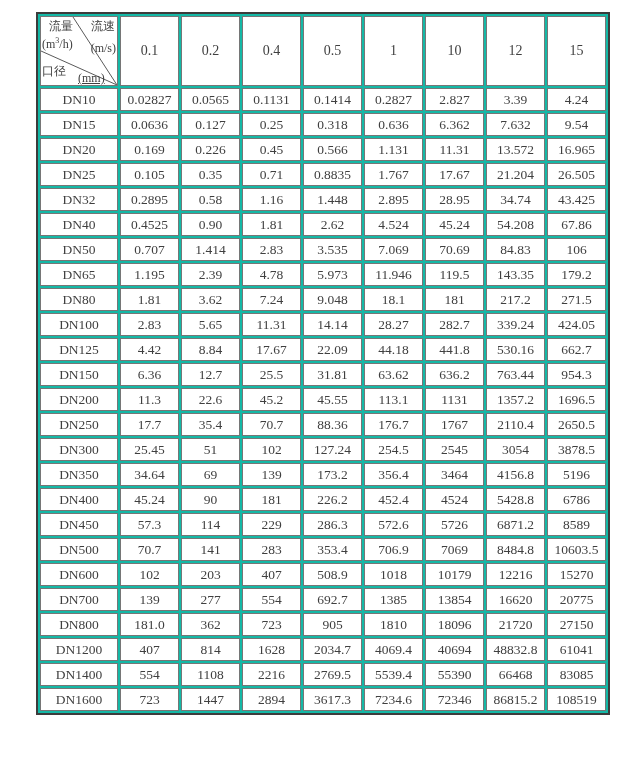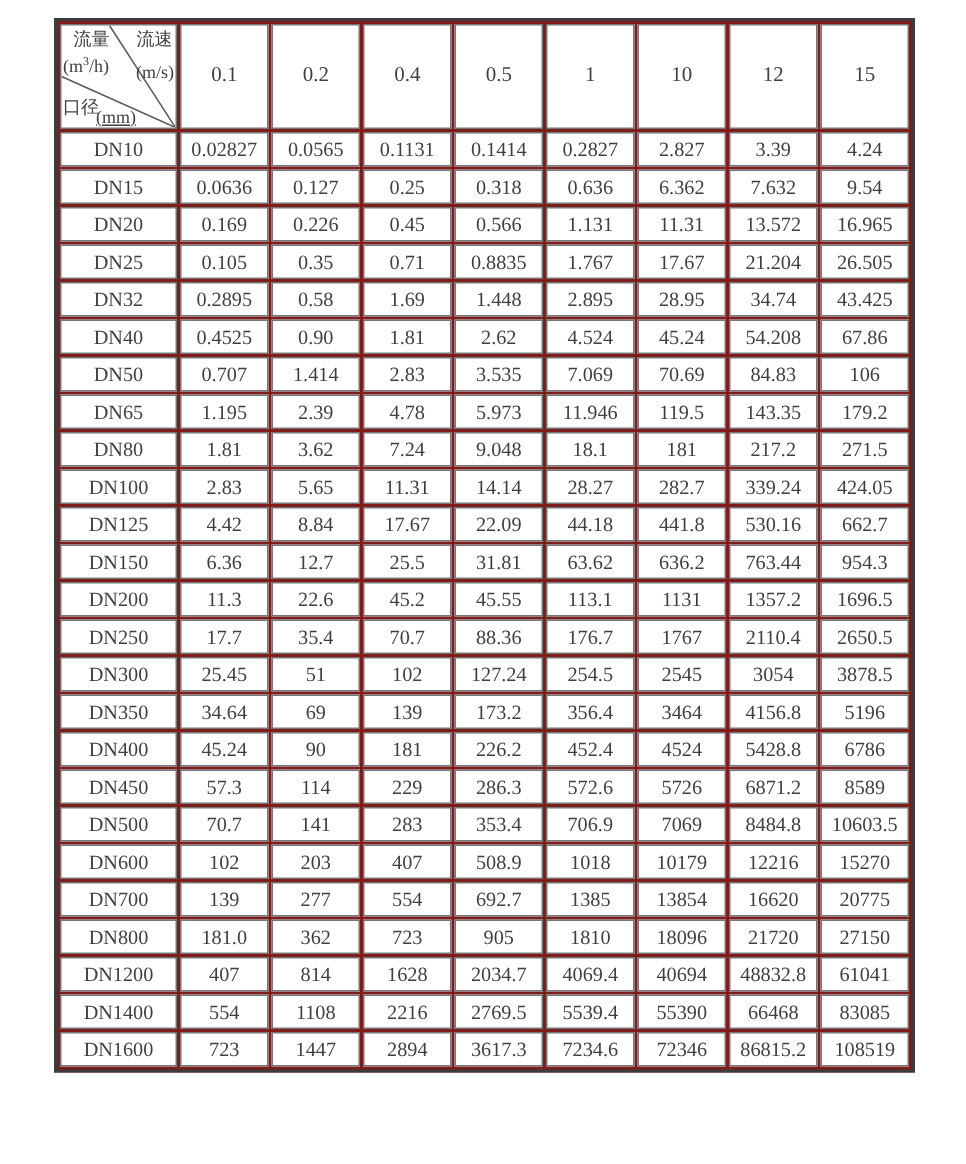--- a/index.html
+++ b/index.html
@@ -16,21 +16,21 @@
   }
   .table-wrap {
     position: absolute;
     left: 36px;
     top: 12px;
   }
   table.flow-table {
     border-collapse: separate;
     border-spacing: 2px;
     border: 2px solid #3c3c3c;
-    background: #7f1d1d;
+    background: #14b8a6;
   }
   table.flow-table td {
     border: 1px solid #767676;
     background: #ffffff;
     text-align: center;
     vertical-align: middle;
     font-size: 13.5px;
     color: #3f3f3f;
     padding: 0;
     height: 21px;
@@ -61,21 +61,21 @@
   .corner-label {
     position: absolute;
     white-space: nowrap;
     color: #3f3f3f;
   }
   .lbl-flow      { left: 8px;  top: 3px; }
   .lbl-flow-unit { left: 1px;  top: 21px; }
   .lbl-vel       { right: 2px; top: 3px; }
   .lbl-vel-unit  { right: 1px; top: 25px; }
   .lbl-dia       { left: 1px;  top: 48px; }
-  .lbl-dia-unit  { left: 23px; top: 55px; text-decoration: underline; }
+  .lbl-dia-unit  { left: 37px; top: 55px; text-decoration: underline; }
   .sup3 {
     font-size: 8px;
     vertical-align: super;
     line-height: 0;
   }
 </style>
 </head>
 <body>
 
 <div class="table-wrap">
@@ -148,21 +148,21 @@
           <td class="val-col">0.8835</td>
           <td class="val-col">1.767</td>
           <td class="val-col">17.67</td>
           <td class="val-col">21.204</td>
           <td class="val-col">26.505</td>
         </tr>
         <tr>
           <td class="dn-col">DN32</td>
           <td class="val-col">0.2895</td>
           <td class="val-col">0.58</td>
-          <td class="val-col">1.69</td>
+          <td class="val-col">1.16</td>
           <td class="val-col">1.448</td>
           <td class="val-col">2.895</td>
           <td class="val-col">28.95</td>
           <td class="val-col">34.74</td>
           <td class="val-col">43.425</td>
         </tr>
         <tr>
           <td class="dn-col">DN40</td>
           <td class="val-col">0.4525</td>
           <td class="val-col">0.90</td>

